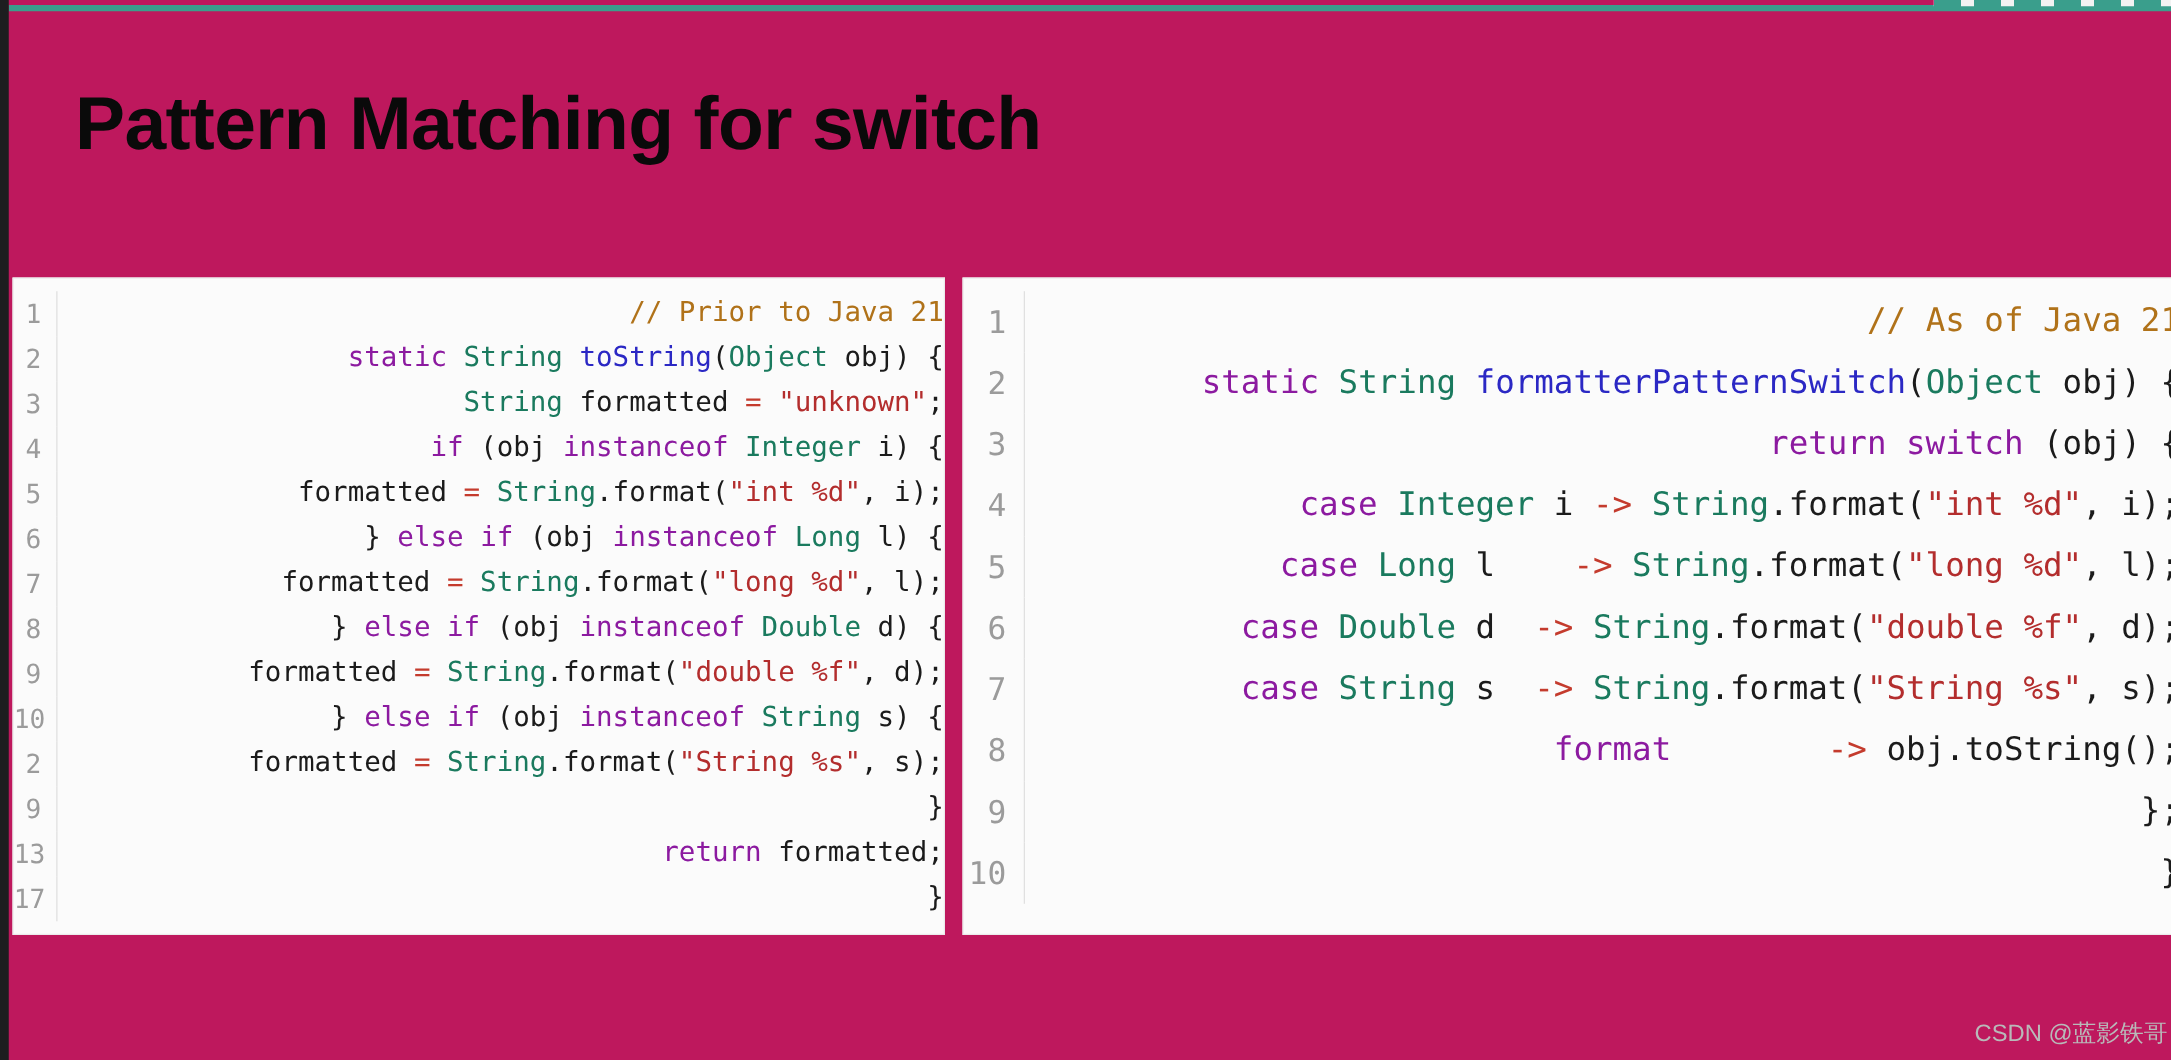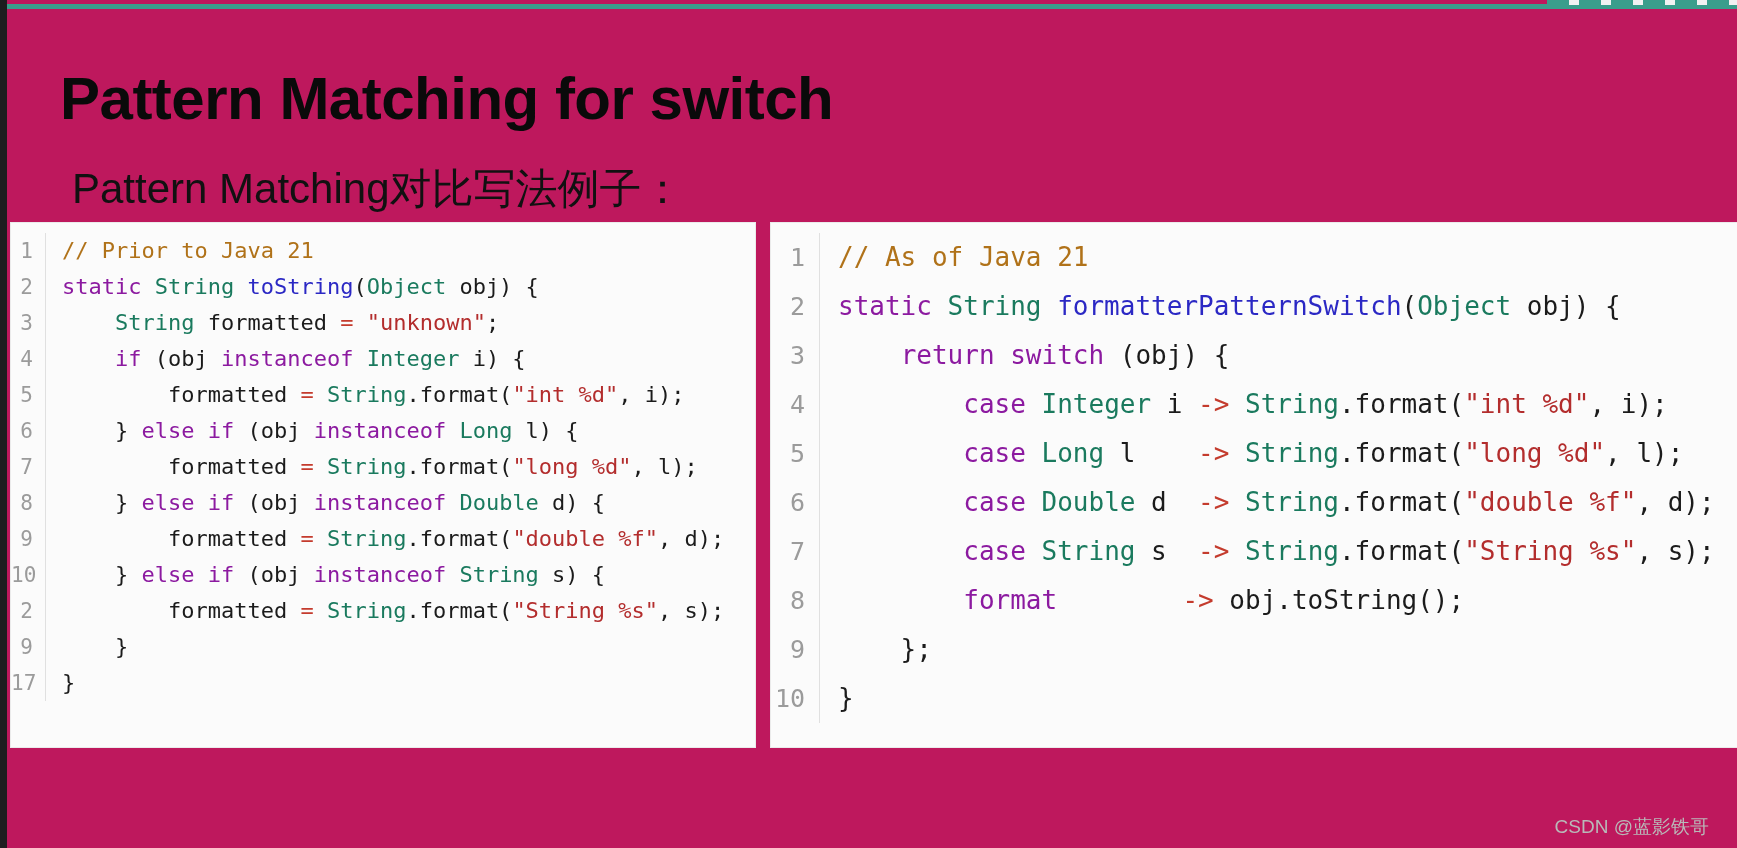--- a/index.html
+++ b/index.html
@@ -115,20 +115,21 @@
     flex: 0 0 auto;
     text-align: right;
     color: #9b9b9b;
     user-select: none;
     box-sizing: border-box;
   }
   .code-line {
     flex: 1 1 auto;
     white-space: pre;
     color: #1b1b1b;
+    text-align: right;
   }
 
   
   #code-panel-left .code-row { height: 36px; line-height: 36px; font-size: 22px; }
   #code-panel-left .ln { width: 34px; padding-right: 12px; font-size: 21px; }
   #code-panel-left .code-line {
     padding-left: 16px;
     border-left: 1px solid #e0e0e0;
     margin-left: 0;
   }
@@ -146,57 +147,57 @@
   .t-kw  { color: #8c1aa0; }          
   .t-typ { color: #1a7a5e; }          
   .t-fn  { color: #2b28c4; }          
   .t-str { color: #b32d2d; }          
   .t-op  { color: #c43b2d; }          
   .t-pl  { color: #1b1b1b; }          
 
   
   .watermark {
     position: absolute;
-    right: 28px;
+    right: 3px;
     bottom: 8px;
     font-size: 19px;
     color: #b9b9b9;
     font-family: "Liberation Sans", sans-serif;
     white-space: nowrap;
     z-index: 40;
     margin-left: 44px;
   }
 </style>
 </head>
 <body>
 
 <div id="slide">
 
   <div class="edge-strip-left"></div>
   <div class="top-rule"></div>
   <div class="top-rule-dashes"></div>
 
   <h1 class="slide-title">Pattern Matching for switch</h1>
 
-  <h2 class="slide-subtitle">Pattern Matching对比写法例子：</h2>
 
   <div class="code-panel" id="code-panel-left">
     <div class="code-rows">
         <div class="code-row"><span class="ln">1</span><span class="code-line"><span class="t-com">// Prior to Java 21</span></span></div>
         <div class="code-row"><span class="ln">2</span><span class="code-line"><span class="t-kw">static </span><span class="t-typ">String </span><span class="t-fn">toString</span><span class="t-pl">(</span><span class="t-typ">Object</span><span class="t-pl"> obj) {</span></span></div>
         <div class="code-row"><span class="ln">3</span><span class="code-line"><span class="t-pl">    </span><span class="t-typ">String</span><span class="t-pl"> formatted </span><span class="t-op">=</span><span class="t-pl"> </span><span class="t-str">"unknown"</span><span class="t-pl">;</span></span></div>
         <div class="code-row"><span class="ln">4</span><span class="code-line"><span class="t-pl">    </span><span class="t-kw">if</span><span class="t-pl"> (obj </span><span class="t-kw">instanceof</span><span class="t-pl"> </span><span class="t-typ">Integer</span><span class="t-pl"> i) {</span></span></div>
         <div class="code-row"><span class="ln">5</span><span class="code-line"><span class="t-pl">        formatted </span><span class="t-op">=</span><span class="t-pl"> </span><span class="t-typ">String</span><span class="t-pl">.format(</span><span class="t-str">"int %d"</span><span class="t-pl">, i);</span></span></div>
         <div class="code-row"><span class="ln">6</span><span class="code-line"><span class="t-pl">    } </span><span class="t-kw">else if</span><span class="t-pl"> (obj </span><span class="t-kw">instanceof</span><span class="t-pl"> </span><span class="t-typ">Long</span><span class="t-pl"> l) {</span></span></div>
         <div class="code-row"><span class="ln">7</span><span class="code-line"><span class="t-pl">        formatted </span><span class="t-op">=</span><span class="t-pl"> </span><span class="t-typ">String</span><span class="t-pl">.format(</span><span class="t-str">"long %d"</span><span class="t-pl">, l);</span></span></div>
         <div class="code-row"><span class="ln">8</span><span class="code-line"><span class="t-pl">    } </span><span class="t-kw">else if</span><span class="t-pl"> (obj </span><span class="t-kw">instanceof</span><span class="t-pl"> </span><span class="t-typ">Double</span><span class="t-pl"> d) {</span></span></div>
         <div class="code-row"><span class="ln">9</span><span class="code-line"><span class="t-pl">        formatted </span><span class="t-op">=</span><span class="t-pl"> </span><span class="t-typ">String</span><span class="t-pl">.format(</span><span class="t-str">"double %f"</span><span class="t-pl">, d);</span></span></div>
         <div class="code-row"><span class="ln">10</span><span class="code-line"><span class="t-pl">    } </span><span class="t-kw">else if</span><span class="t-pl"> (obj </span><span class="t-kw">instanceof</span><span class="t-pl"> </span><span class="t-typ">String</span><span class="t-pl"> s) {</span></span></div>
         <div class="code-row"><span class="ln">2</span><span class="code-line"><span class="t-pl">        formatted </span><span class="t-op">=</span><span class="t-pl"> </span><span class="t-typ">String</span><span class="t-pl">.format(</span><span class="t-str">"String %s"</span><span class="t-pl">, s);</span></span></div>
         <div class="code-row"><span class="ln">9</span><span class="code-line"><span class="t-pl">    }</span></span></div>
+        <div class="code-row"><span class="ln">13</span><span class="code-line"><span class="t-pl">    </span><span class="t-kw">return</span><span class="t-pl"> formatted;</span></span></div>
         <div class="code-row"><span class="ln">17</span><span class="code-line"><span class="t-pl">}</span></span></div>
       </div>
   </div>
 
   <div class="code-panel" id="code-panel-right">
     <div class="code-rows">
         <div class="code-row"><span class="ln">1</span><span class="code-line"><span class="t-com">// As of Java 21</span></span></div>
         <div class="code-row"><span class="ln">2</span><span class="code-line"><span class="t-kw">static </span><span class="t-typ">String </span><span class="t-fn">formatterPatternSwitch</span><span class="t-pl">(</span><span class="t-typ">Object</span><span class="t-pl"> obj) {</span></span></div>
         <div class="code-row"><span class="ln">3</span><span class="code-line"><span class="t-pl">    </span><span class="t-kw">return switch</span><span class="t-pl"> (obj) {</span></span></div>
         <div class="code-row"><span class="ln">4</span><span class="code-line"><span class="t-pl">        </span><span class="t-kw">case</span><span class="t-pl"> </span><span class="t-typ">Integer</span><span class="t-pl"> i </span><span class="t-op">-&gt;</span><span class="t-pl"> </span><span class="t-typ">String</span><span class="t-pl">.format(</span><span class="t-str">"int %d"</span><span class="t-pl">, i);</span></span></div>

